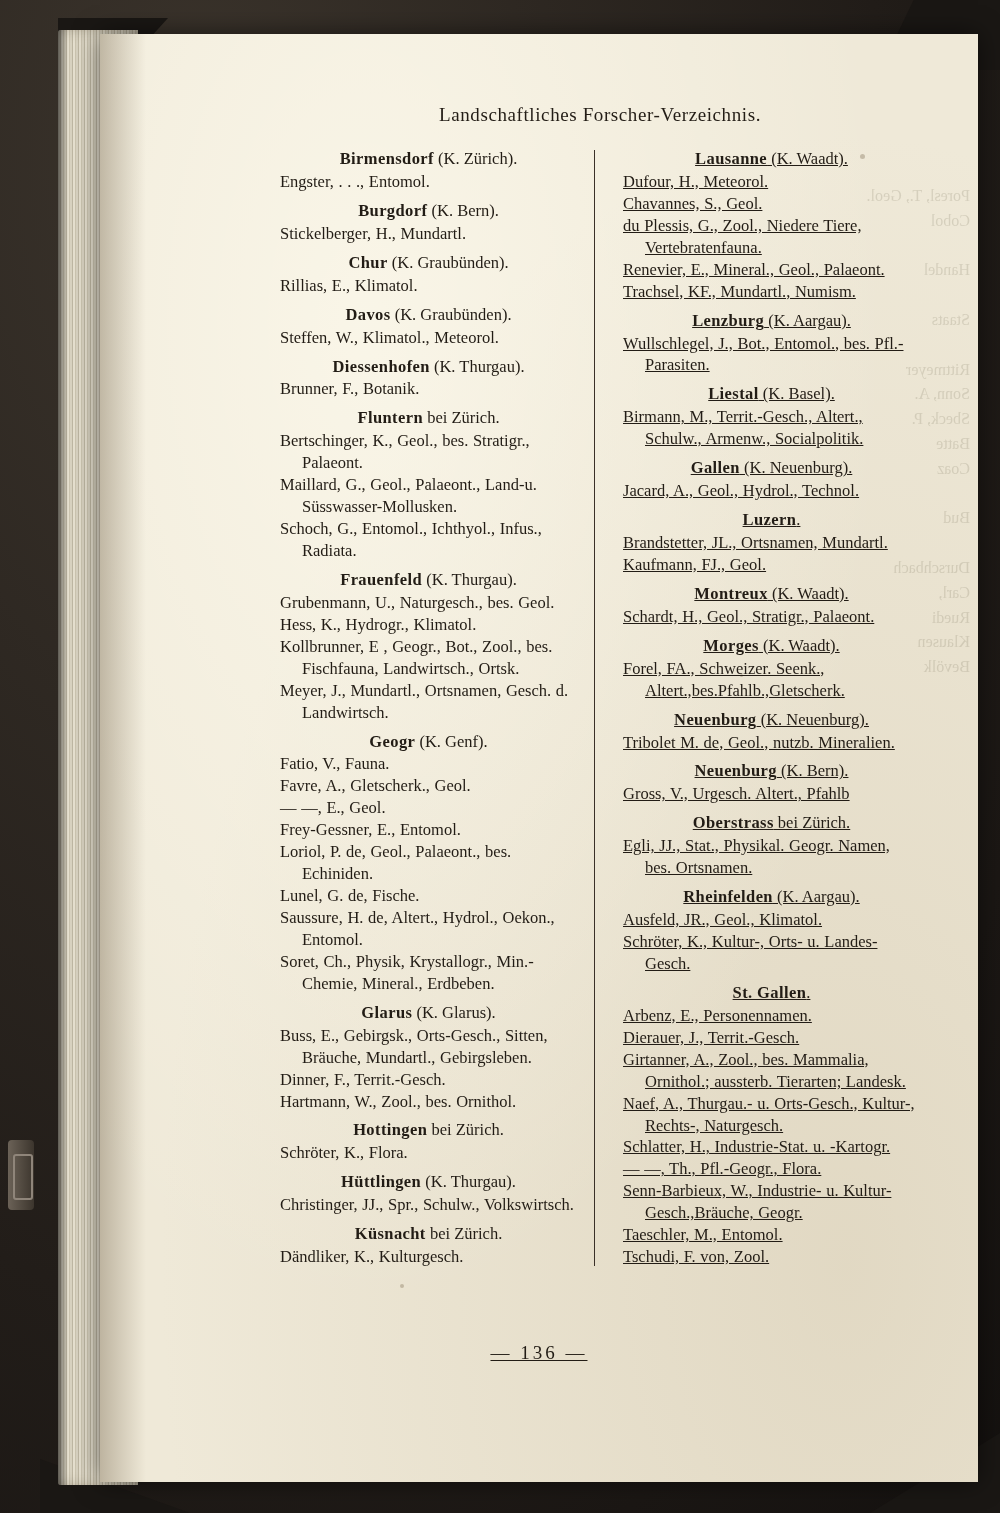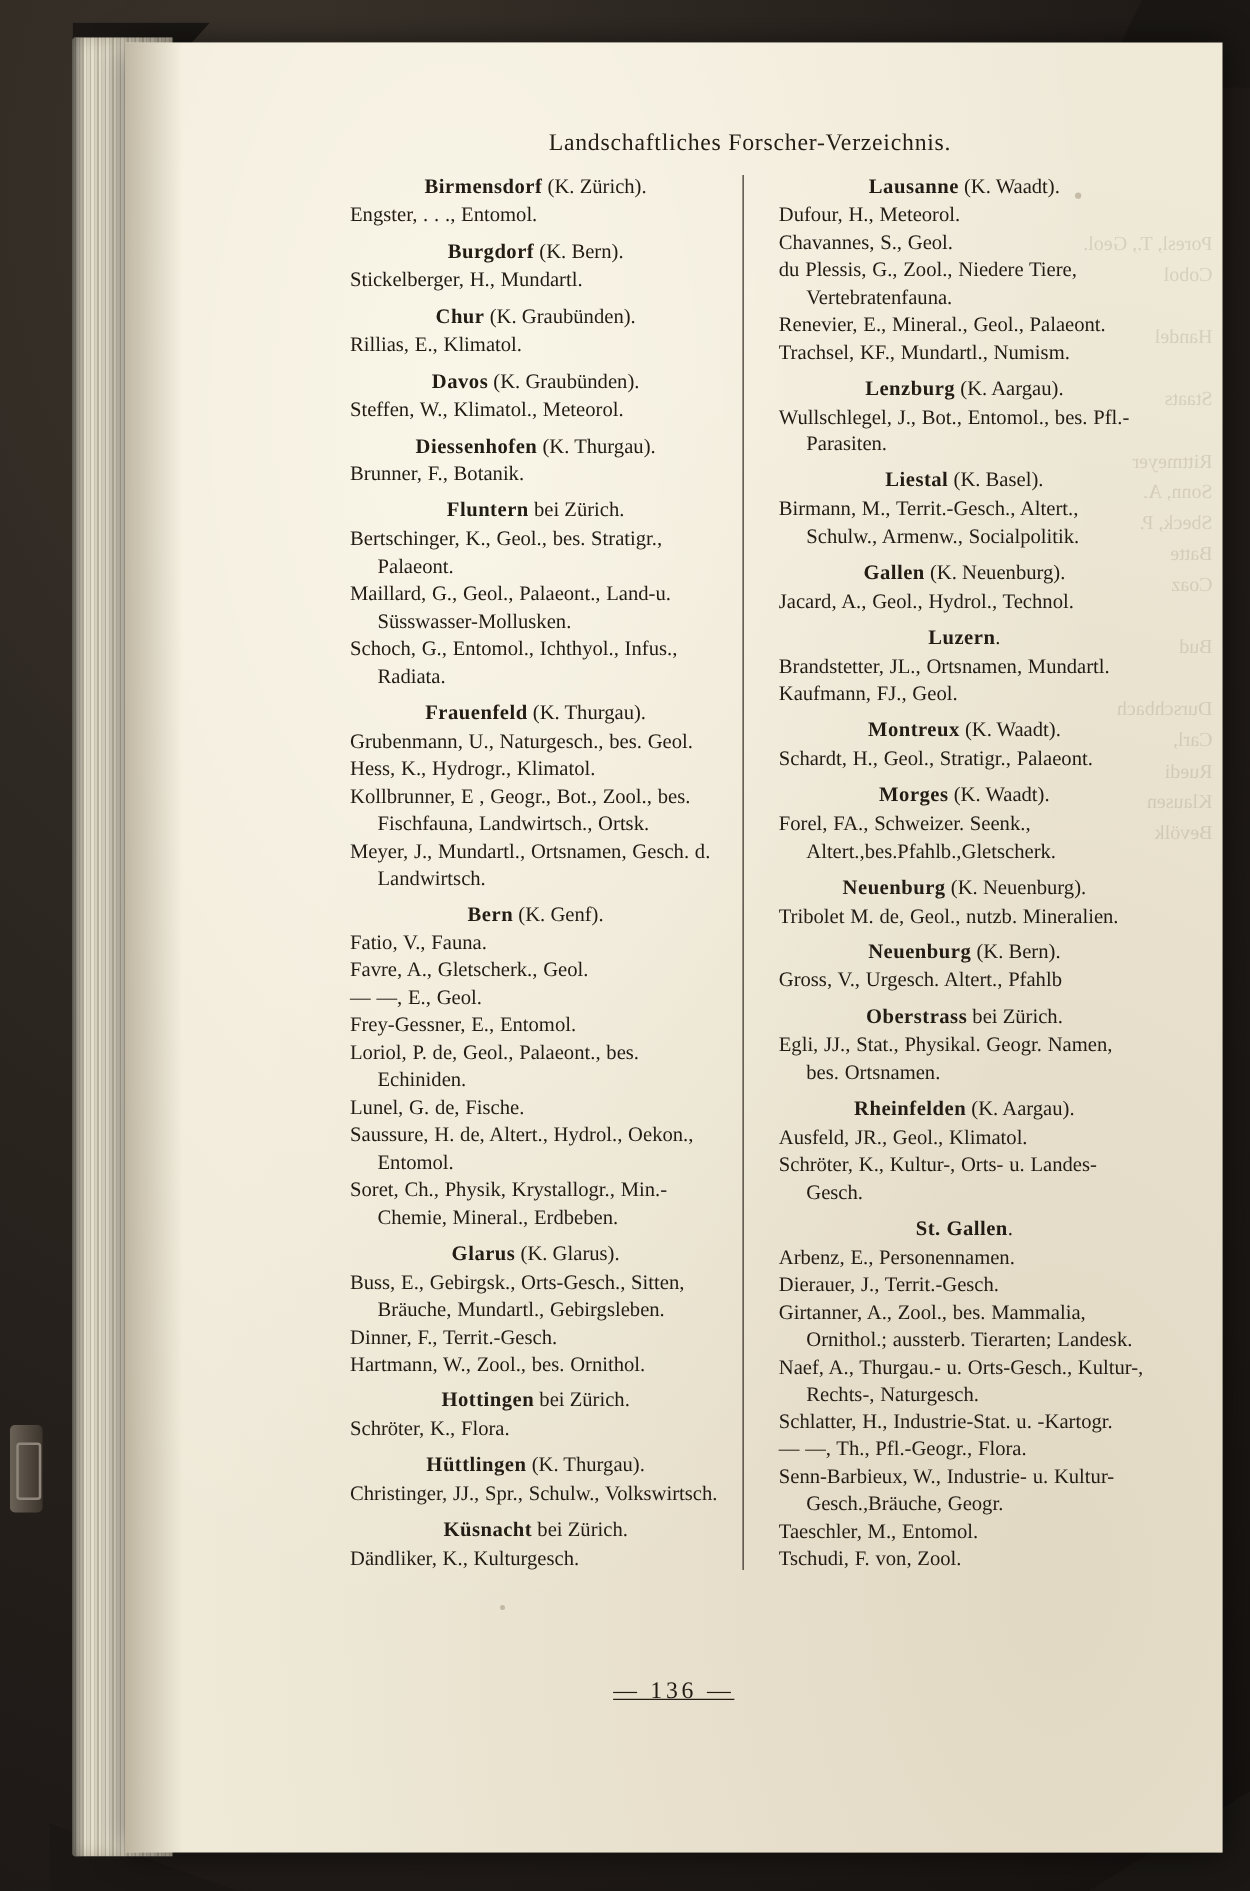--- a/index.html
+++ b/index.html
@@ -108,37 +108,37 @@
     left: 180px;
     top: 70px;
     width: 640px;
   }
 
   .running-head {
     text-align: center;
     font-size: 19px;
     letter-spacing: .6px;
     color: #231d16;
-    margin-bottom: 12px;
+    margin-bottom: 22px;
     font-family: "Liberation Serif", serif;
   }
 
   .columns {
     display: flex;
     gap: 16px;
     position: relative;
   }
   .col {
     width: 314px;
     font-size: 16.5px;
     line-height: 1.33;
     color: #221c15;
   }
   .col.left { padding-right: 14px; }
-  .col.right { padding-left: 16px; }
+  .col.right { padding-left: 16px; text-decoration: underline; }
   .rule {
     position: absolute;
     left: 314px;
     top: 2px;
     bottom: 2px;
     width: 1px;
     background: #3a3028;
   }
 
   .place {
@@ -241,21 +241,21 @@
           <div class="entry">Brunner, F., Botanik.</div>
           <div class="place"><span>Fluntern</span><span class="canton"> bei Zürich.</span></div>
           <div class="entry">Bertschinger, K., Geol., bes. Stratigr., Palaeont.</div>
           <div class="entry">Maillard, G., Geol., Palaeont., Land-u. Süsswasser-Mollusken.</div>
           <div class="entry">Schoch, G., Entomol., Ichthyol., Infus., Radiata.</div>
           <div class="place"><span>Frauenfeld</span><span class="canton"> (K. Thurgau).</span></div>
           <div class="entry">Grubenmann, U., Naturgesch., bes. Geol.</div>
           <div class="entry">Hess, K., Hydrogr., Klimatol.</div>
           <div class="entry">Kollbrunner, E , Geogr., Bot., Zool., bes. Fischfauna, Landwirtsch., Ortsk.</div>
           <div class="entry">Meyer, J., Mundartl., Ortsnamen, Gesch. d. Landwirtsch.</div>
-          <div class="place"><span>Bern</span><span class="canton"> (K. Genf).</span></div>
+          <div class="place"><span>Geogr</span><span class="canton"> (K. Genf).</span></div>
           <div class="entry">Fatio, V., Fauna.</div>
           <div class="entry">Favre, A., Gletscherk., Geol.</div>
           <div class="entry">— —, E., Geol.</div>
           <div class="entry">Frey-Gessner, E., Entomol.</div>
           <div class="entry">Loriol, P. de, Geol., Palaeont., bes. Echiniden.</div>
           <div class="entry">Lunel, G. de, Fische.</div>
           <div class="entry">Saussure, H. de, Altert., Hydrol., Oekon., Entomol.</div>
           <div class="entry">Soret, Ch., Physik, Krystallogr., Min.-Chemie, Mineral., Erdbeben.</div>
           <div class="place"><span>Glarus</span><span class="canton"> (K. Glarus).</span></div>
           <div class="entry">Buss, E., Gebirgsk., Orts-Gesch., Sitten, Bräuche, Mundartl., Gebirgsleben.</div>

